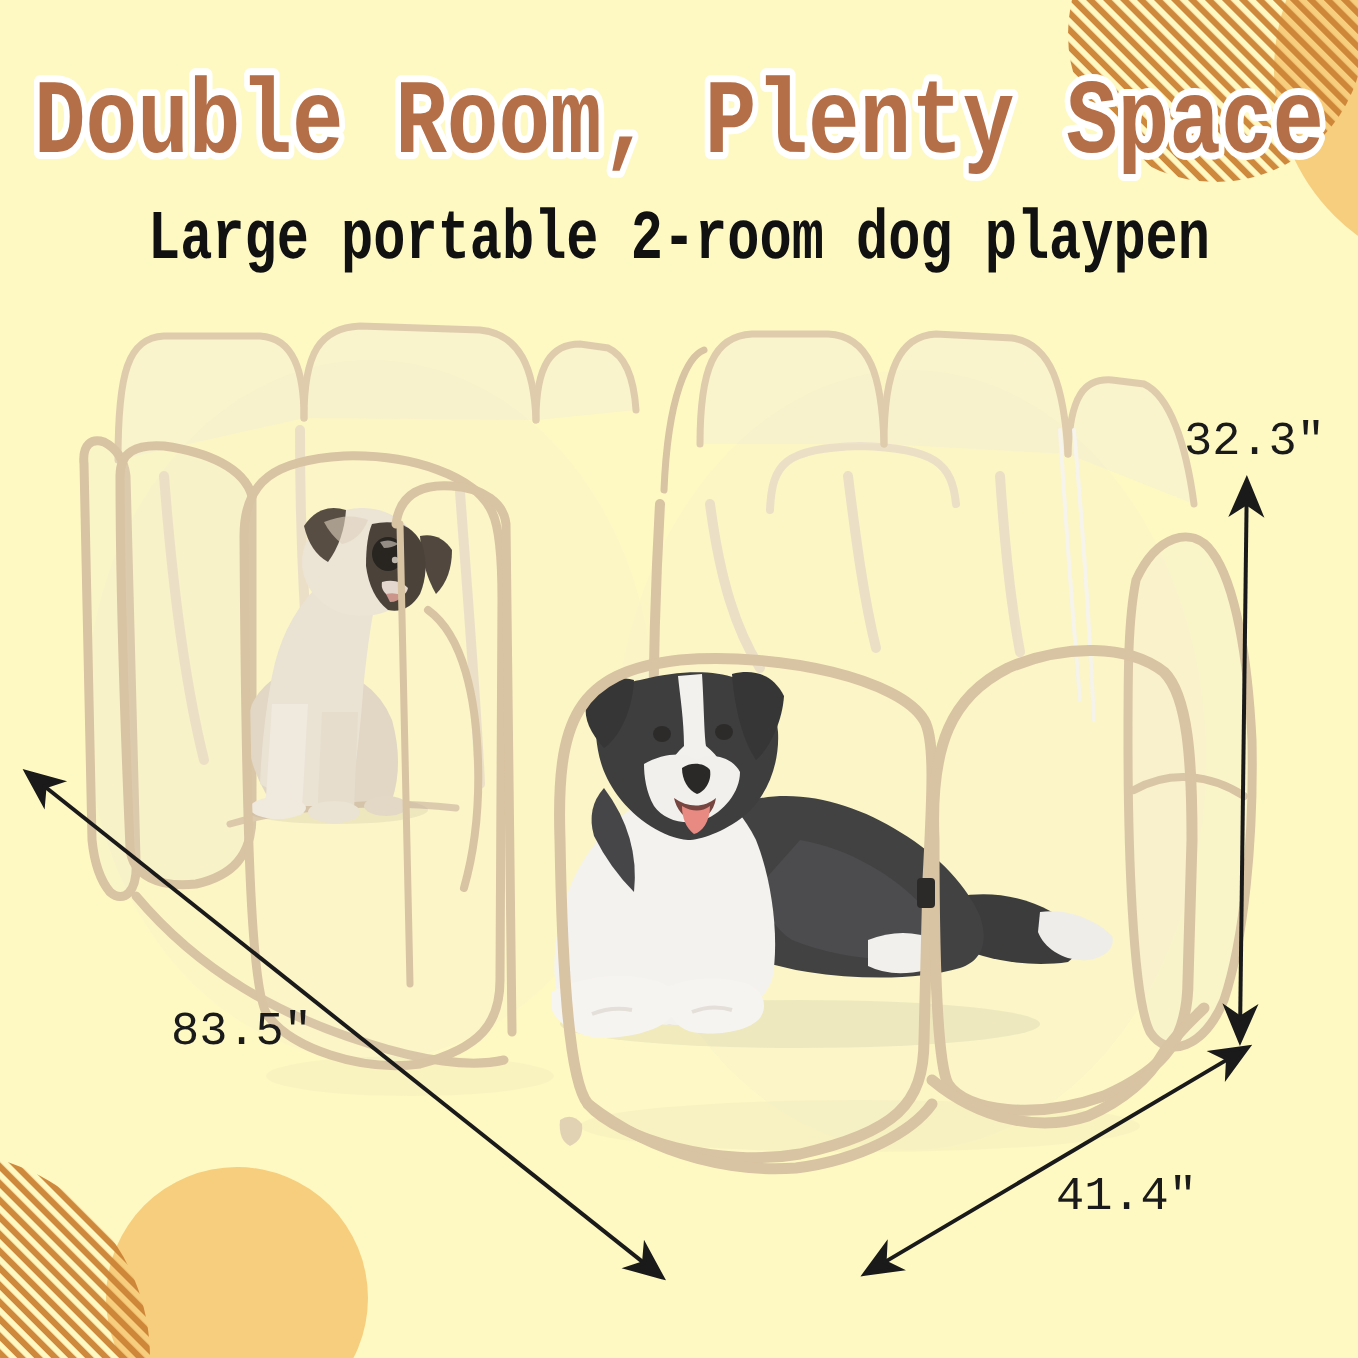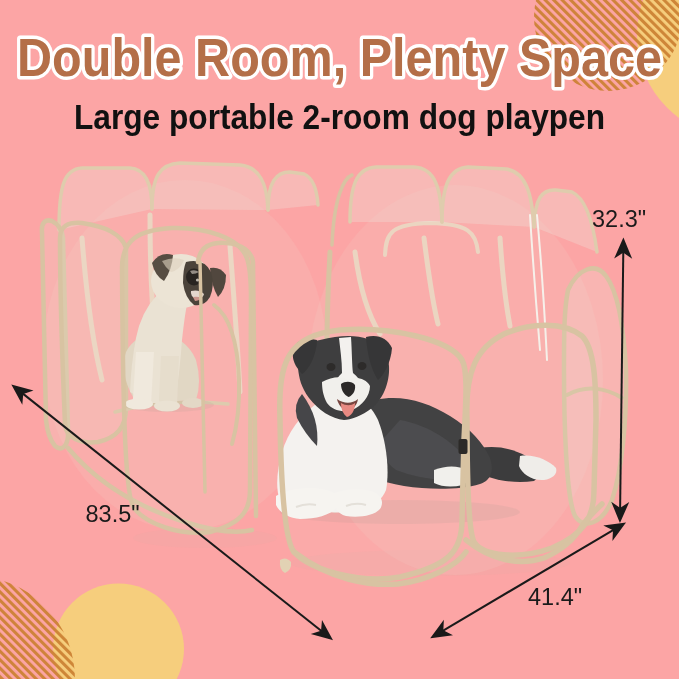--- a/index.html
+++ b/index.html
@@ -1,17 +1,17 @@
 <!DOCTYPE html>
 <html><head>
 <meta charset="utf-8">
 <style>
   html,body{margin:0;padding:0;background:#fff;}
-  #canvas{position:relative;width:679px;height:679px;overflow:hidden;background:#fca5a5;
-    font-family:Liberation Sans, sans-serif;}
+  #canvas{position:relative;width:679px;height:679px;overflow:hidden;background:#fef9c3;
+    font-family:Liberation Mono, monospace;}
   svg{position:absolute;left:0;top:0;}
 </style>
 </head>
 <body>
 <div id="canvas">
 <svg width="679" height="679" viewBox="0 0 679 679">
   <defs>
     <pattern id="stripes" width="6" height="6" patternUnits="userSpaceOnUse" patternTransform="rotate(-45)">
       <rect x="0" y="0" width="3.1" height="6" fill="#CB8033" fill-opacity="0.93"></rect>
     </pattern>

